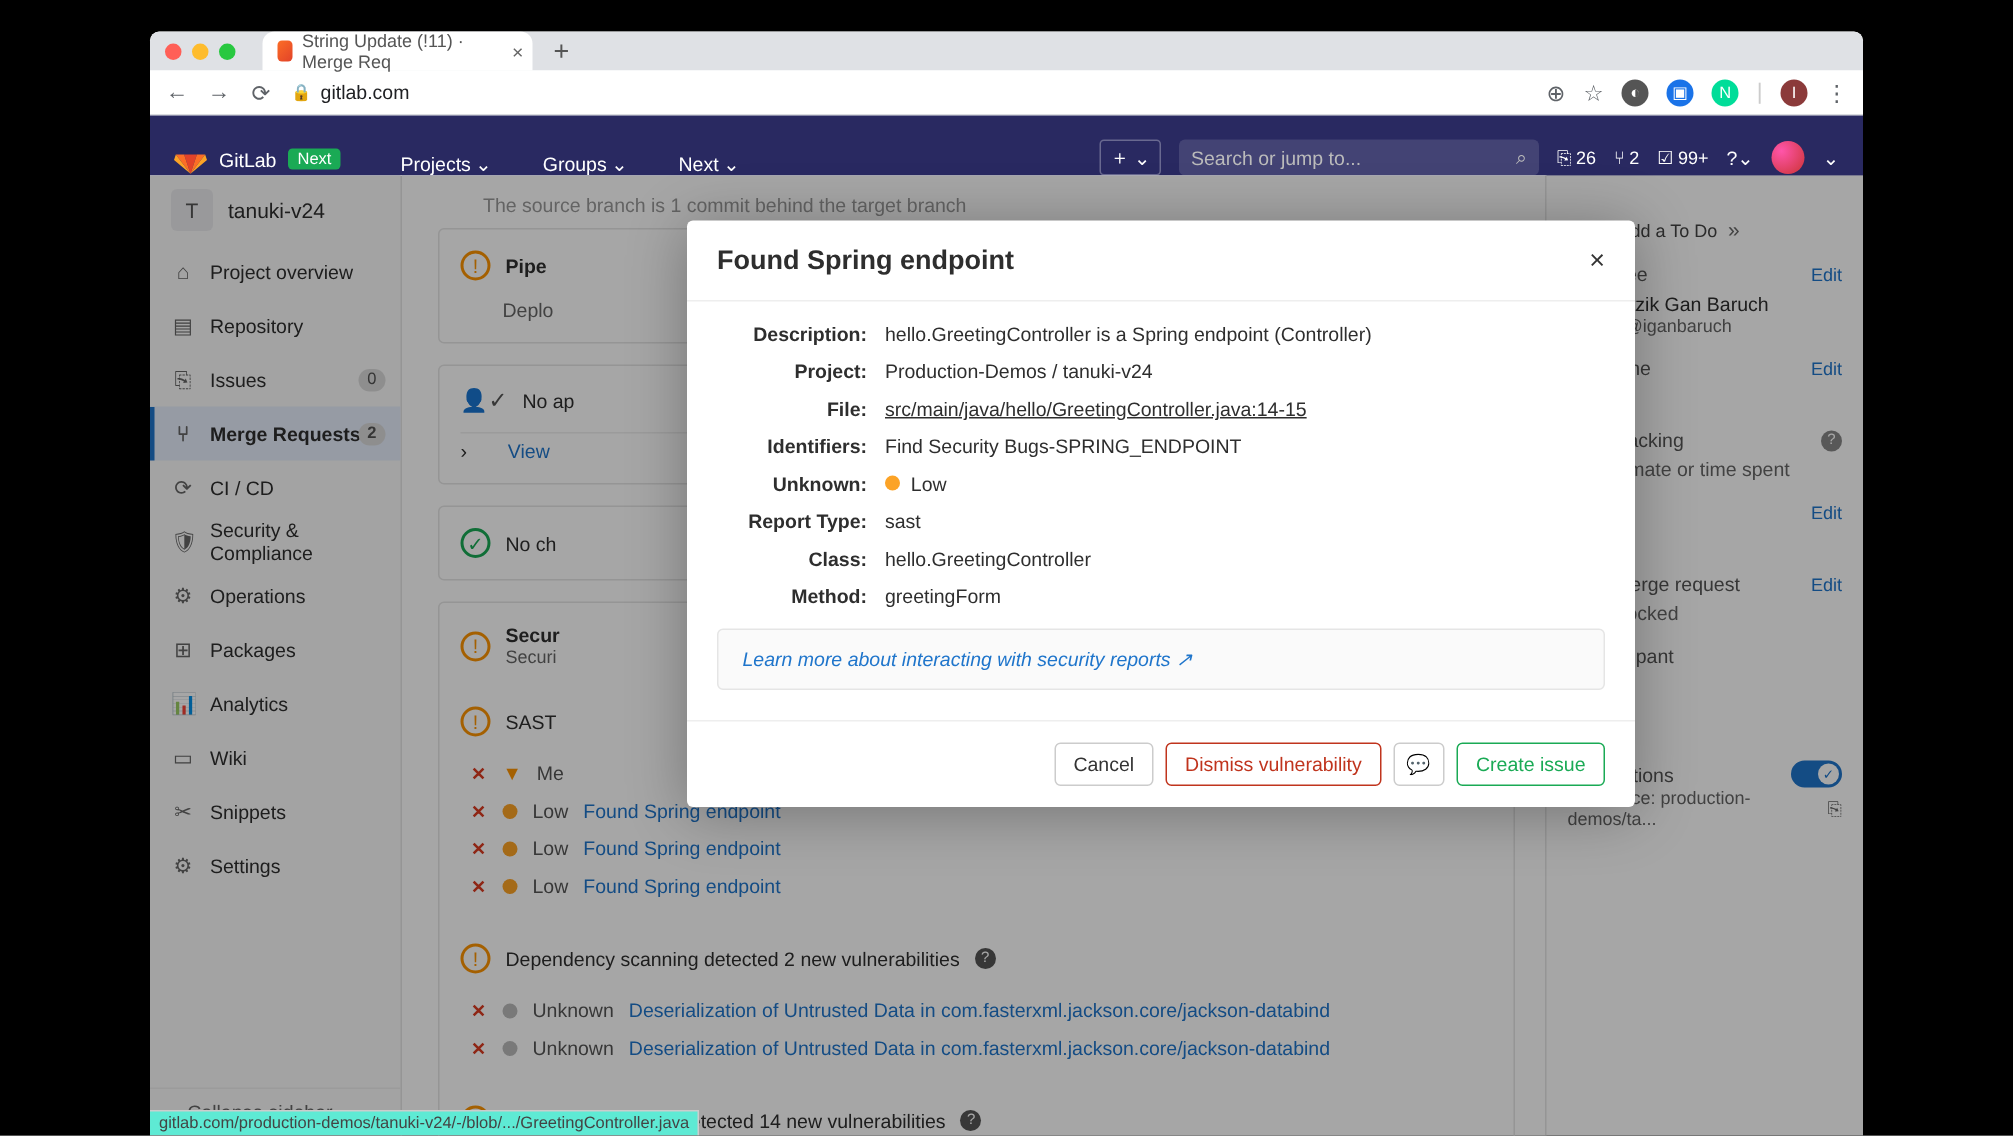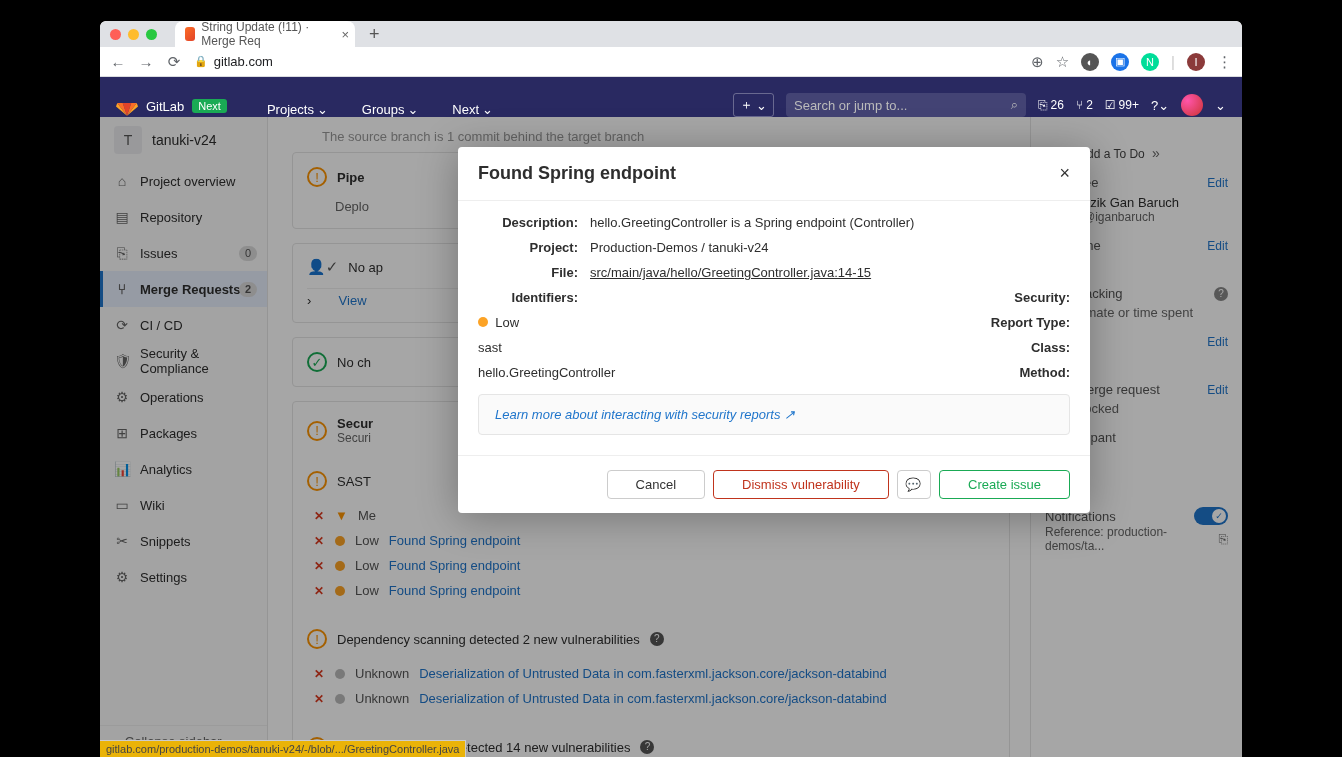--- a/index.html
+++ b/index.html
@@ -92,27 +92,27 @@
 .modal { position:absolute; left:358px; top:126px; width:632px; background:#fff; border-radius:4px; box-shadow:0 4px 40px rgba(0,0,0,.3); z-index:100;}
 .modal-head { padding: 16px 20px; display:flex; justify-content:space-between; align-items:center; }
 .modal-title { font-size:18px; font-weight:600; color:#2e2e2e;}
 .modal-close { color:#333; font-size:18px; cursor:pointer;}
 .modal-body { border-top:1px solid #eee; padding: 14px 20px 20px;}
 .dl { display:grid; grid-template-columns: 100px 1fr; row-gap:10px; column-gap:12px; font-size:13px;}
 .dl dt { text-align:right; font-weight:600; color:#2e2e2e;}
 .dl dd { color:#2e2e2e;}
 .info-box { margin-top: 14px; border:1px solid #e5e5e5; border-radius:4px; padding: 12px 16px; background:#fafafa; font-size:13px; color:#1f75cb; font-style:italic;}
 .modal-foot { border-top:1px solid #eee; padding: 14px 20px; display:flex; justify-content:flex-end; gap:8px;}
-.btn { border:1px solid #ccc; background:#fff; border-radius:4px; padding:6px 28px; font-size:13px; color:#333; cursor:pointer;}
+.btn { border:1px solid #ccc; background:#fff; border-radius:4px; padding:6px 12px; font-size:13px; color:#333; cursor:pointer;}
 .btn-warn { color:#c0341d; border-color:#c0341d;}
 .btn-ok { color:#1aaa55; border-color:#1aaa55;}
 .btn-comment{ color:#999; padding: 6px 8px;}
 
 
-.statusbar { position:absolute; bottom:0; left:0; background:#eab308; border:1px solid #ccc; font-size:11px; color:#444; padding: 2px 6px; z-index:200; border-bottom:none; border-left:none;}
+.statusbar { position:absolute; bottom:0; left:0; background:#5eead4; border:1px solid #ccc; font-size:11px; color:#444; padding: 2px 6px; z-index:200; border-bottom:none; border-left:none;}
 </style>
 </head>
 <body>
 
 <div class="stage">
 
   <div class="browser-tabs">
     <div class="traffic">
       <span class="t-red"></span>
       <span class="t-yellow"></span>
@@ -430,27 +430,29 @@
     </div>
     <div class="modal-body">
       <dl class="dl">
         <dt>Description:</dt>
           <dd>hello.GreetingController is a Spring endpoint (Controller)</dd>
         <dt>Project:</dt>
           <dd class="link">Production-Demos / tanuki-v24</dd>
         <dt>File:</dt>
           <dd class="link" style="text-decoration:underline">src/main/java/hello/GreetingController.java:14-15</dd>
         <dt>Identifiers:</dt>
-        <dt>Security:</dt>
+          <dd class="link">Find Security Bugs-SPRING_ENDPOINT</dd>
+        <dt>Unknown:</dt>
           <dd><span class="sev-pill sev-low"></span>&nbsp; <span>Low</span></dd>
         <dt>Report Type:</dt>
           <dd>sast</dd>
         <dt>Class:</dt>
           <dd>hello.GreetingController</dd>
         <dt>Method:</dt>
+          <dd>greetingForm</dd>
       </dl>
       <div class="info-box"><span>Learn more about interacting with security reports</span> <span>↗</span></div>
     </div>
     <div class="modal-foot">
       <button class="btn">Cancel</button>
       <button class="btn btn-warn">Dismiss vulnerability</button>
       <button class="btn btn-comment"><span>💬</span></button>
       <button class="btn btn-ok">Create issue</button>
     </div>
   </div>

